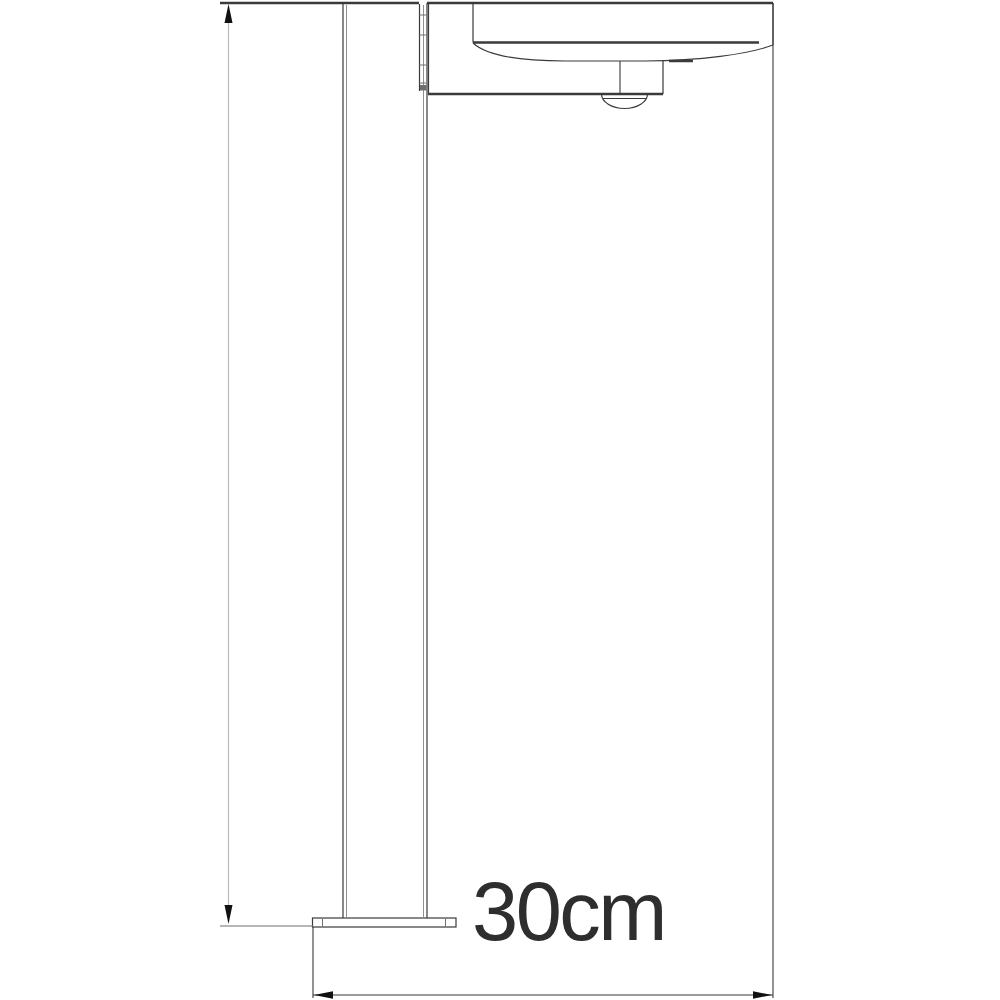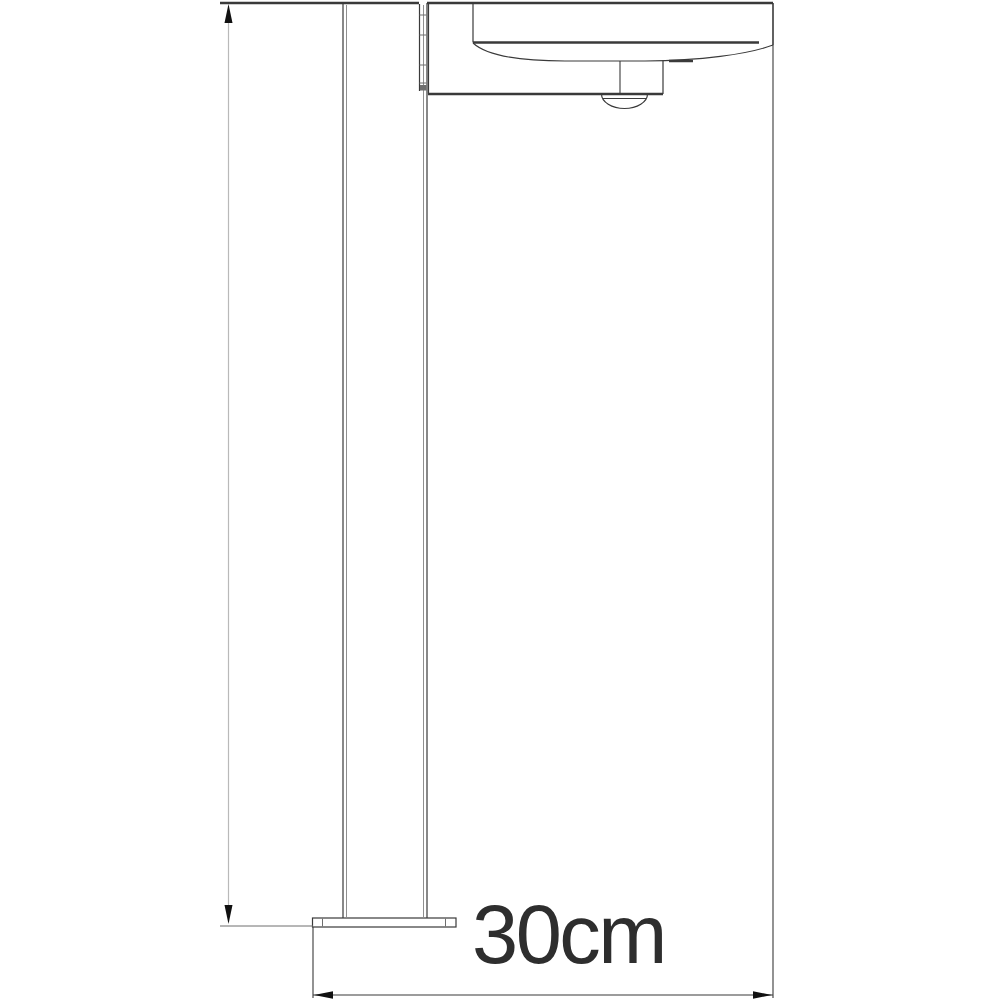--- a/index.html
+++ b/index.html
@@ -28,21 +28,21 @@
   .ln-med    { stroke: var(--line-medium, #6e6e6e); fill: none; stroke-width: 1;   }
   .ln-inner  { stroke: var(--line-inner, #8f8f8f);  fill: none; stroke-width: 1;   }
   .ln-light  { stroke: var(--line-light, #b9b9b9);  fill: none; stroke-width: 1.2; }
   .arrow     { fill: var(--arrow-fill, #111111); stroke: none; }
   .pin       { fill: var(--line-medium, #6e6e6e); stroke: none; }
   .plate     { stroke: var(--line-dark, #3a3a3a); fill: #ffffff; stroke-width: 1.2; }
 
   .dim-label {
     position: absolute;
     left: 472px;
-    top: 893px;
+    top: 870px;
     font-size: 83px;
     line-height: 1;
     letter-spacing: -2.5px;
     color: var(--text-color, #2e2e2e);
     white-space: nowrap;
     user-select: none;
   }
 </style>
 </head>
 <body>

